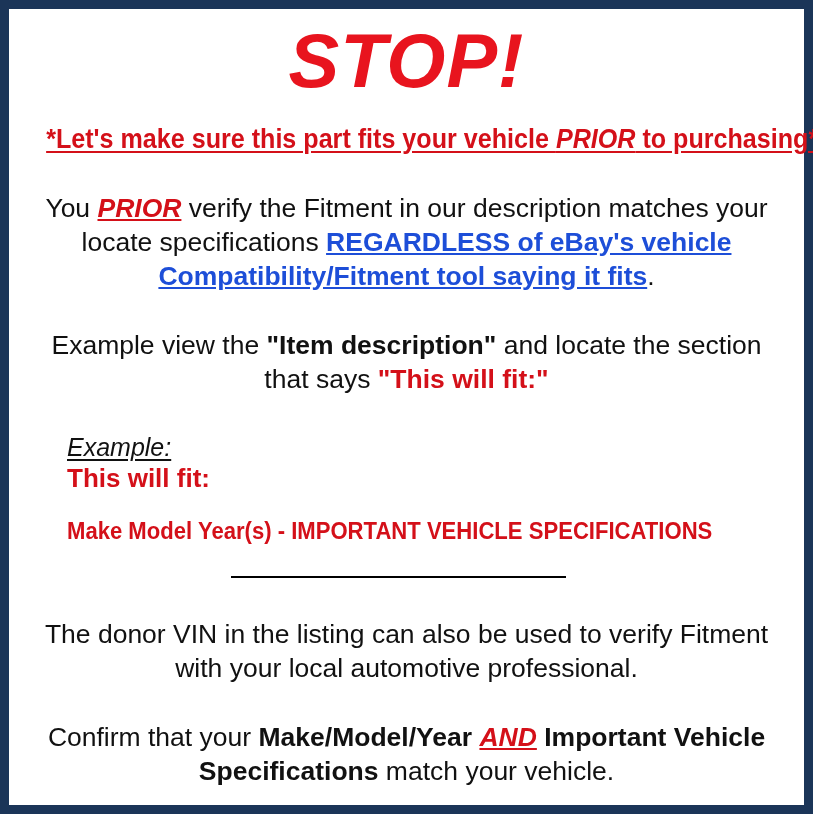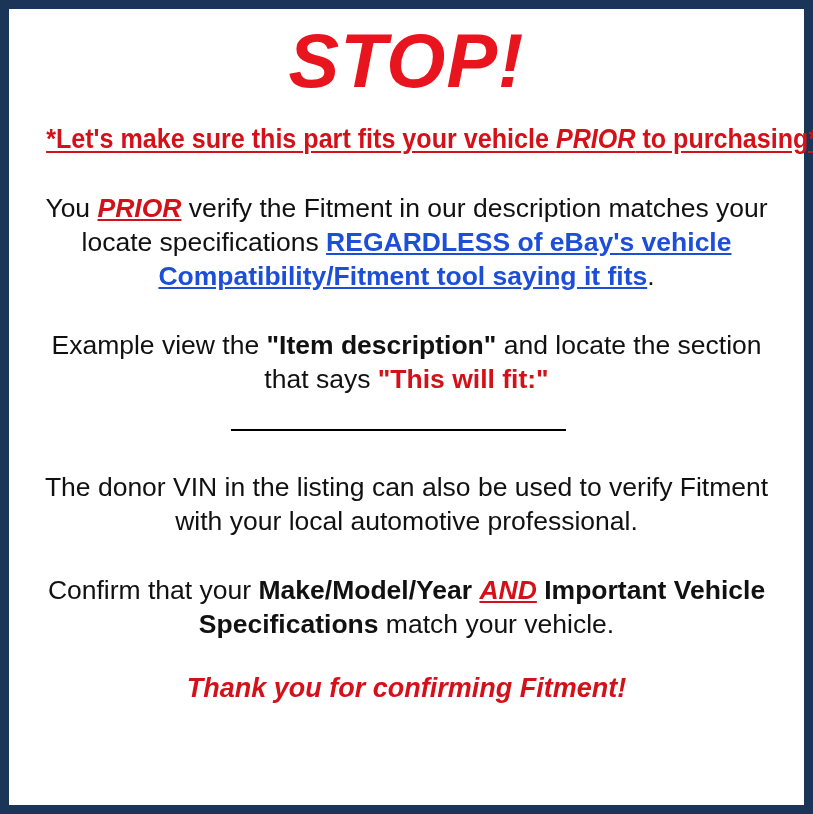--- a/index.html
+++ b/index.html
@@ -162,20 +162,25 @@
   <div class="inner">
 
     <h1 id="stop-headline">STOP!</h1>
 
     <p id="subtitle-line"><span class="u">*Let's make sure this part fits your vehicle </span><span class="u it">PRIOR</span><span class="u"> to purchasing*</span></p>
 
     <p class="para" id="para-verify"><span>You </span><span class="redmust">PRIOR</span><span> verify the Fitment in our description matches your locate specifications </span><span class="redu">REGARDLESS of eBay's vehicle Compatibility/Fitment tool saying it fits</span><span>.</span></p>
 
     <p class="para" id="para-view"><span>Example view the </span><span class="b">"Item description"</span><span> and locate the section that says </span><span class="red">"This will fit:"</span></p>
 
+    <div id="example-block">
+      <div id="example-label">Example:</div>
+      <div id="example-fit-line">This will fit:</div>
+      <div id="example-spec-line">Make Model Year(s) - IMPORTANT VEHICLE SPECIFICATIONS</div>
+    </div>
 
     <div id="divider-wrap">
       <div id="divider-rule"></div>
     </div>
 
     <p class="para" id="para-vin">The donor VIN in the listing can also be used to verify Fitment with your local automotive professional.</p>
 
     <p class="para" id="para-confirm"><span>Confirm that your </span><span class="b">Make/Model/Year</span><span>&nbsp;</span><span class="redmust">AND</span><span>&nbsp;</span><span class="b">Important Vehicle Specifications</span><span> match your vehicle.</span></p>
 
     <p id="thankyou-line">Thank you for confirming Fitment!</p>

